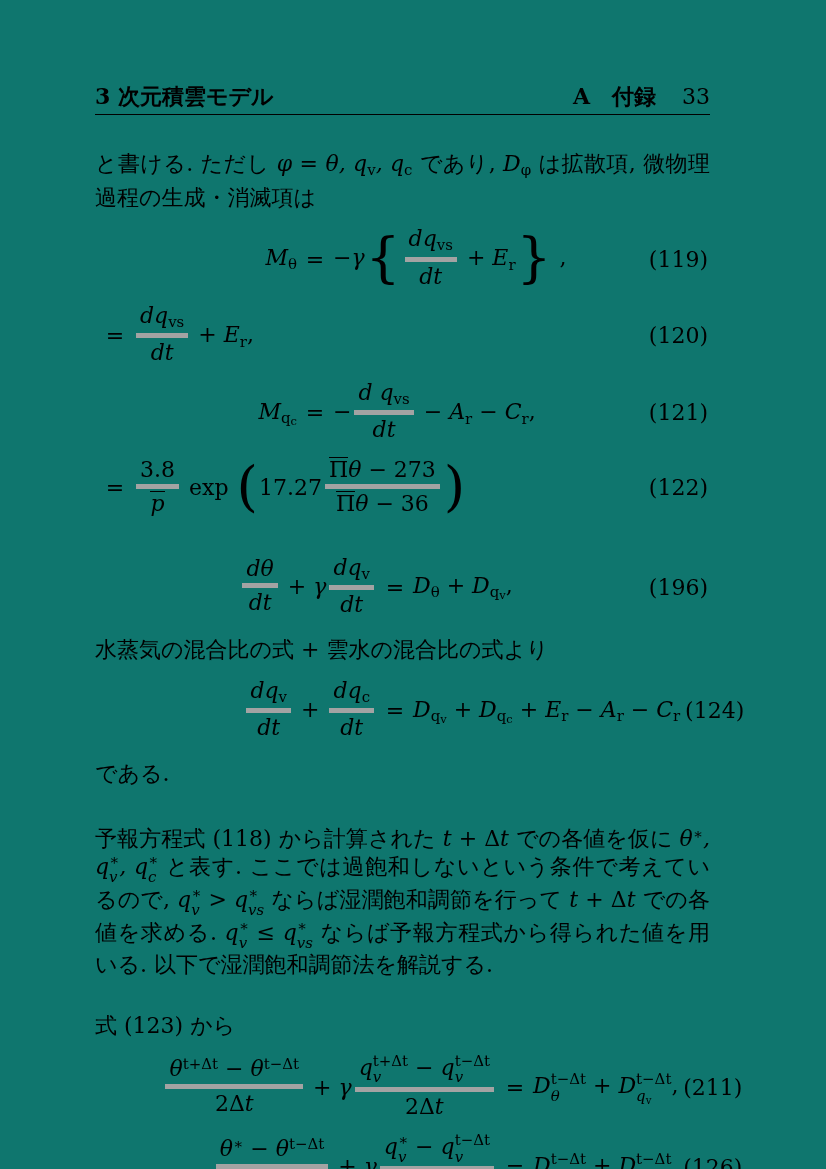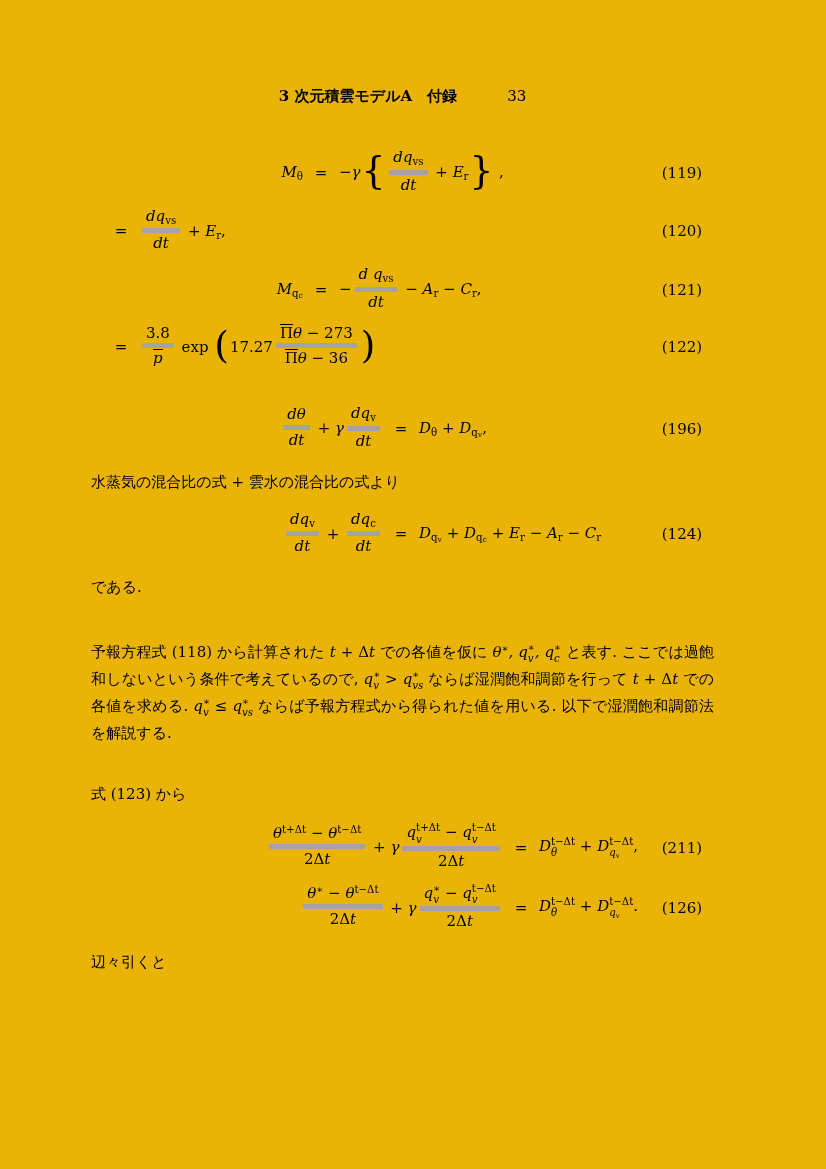--- a/index.html
+++ b/index.html
@@ -1,38 +1,37 @@
 <!DOCTYPE html>
 <html><head>
 <meta charset="utf-8">
 <style>
   html,body { margin:0; padding:0; background:#e8e8e8; }
   .page {
-    position:relative; width:826px; height:1169px; background:#eab308;
+    position:relative; width:826px; height:1169px; background:#0f766e;
     box-sizing:border-box; padding:86px 116px 0 95px;
     display:flex; flex-direction:column; overflow:hidden;
-    color:#000; font-family:"DejaVu Serif","Liberation Serif",serif; font-size:15px;
+    color:#000; font-family:"DejaVu Serif","Liberation Serif",serif; font-size:22px;
     margin:0 auto;
-    align-items:center;
   }
   
   .hdr { display:flex; justify-content:space-between; align-items:baseline; line-height:20px; }
   .hdr-left { font-weight:bold; }
   .hdr-right { font-weight:bold; }
-  .hdr-page { font-weight:normal; margin-left:50px; }
+  .hdr-page { font-weight:normal; margin-left:26px; }
   .rule { border-top:1px solid #000; height:0; }
   .hdr-rule { margin-top:7px; }
 
   
   #content { margin-top:25px; }
   .para { margin:10px 0; line-height:27px; text-align:justify; }
   .vgap { height:14px; }
 
   
-  .eqgroup { margin:5px 12px; }
+  .eqgroup { margin:5px 2px; }
   .eqrow { display:flex; align-items:center; padding:6px 0; line-height:1.3; }
   .eq-lhs { flex:none; text-align:right; white-space:nowrap; }
   .eq-rel { flex:none; width:36px; text-align:center; }
   .eq-rhs { flex:1; text-align:left; white-space:nowrap; }
   .eq-no { flex:none; width:64px; text-align:right; }
 
   
   .mi { font-style:italic; }
   .mr { font-style:normal; }
   .jp { font-style:normal; }
@@ -53,20 +52,21 @@
 <div class="page">
   <div class="hdr">
     <span class="hdr-left">3 次元積雲モデル</span>
     <span class="hdr-right">
       <span>A　付録</span><span class="hdr-page">33</span>
     </span>
   </div>
   <div class="rule hdr-rule"></div>
 
   <div id="content">
+      <p class="para"><span class="jp">と書ける. ただし </span><span class="mi">φ</span><span class="mr"> = </span><span class="mi">θ, q</span><span class="msub">v</span><span class="mi">, q</span><span class="msub">c</span><span class="jp"> であり, </span><span class="mi">D</span><span class="msub">φ</span><span class="jp"> は拡散項, 微物理過程の生成・消滅項は</span></p>
       <div class="eqgroup">
         <div class="eqrow">
           <span class="eq-lhs" style="width: 200px;"><span class="mi">M</span><span class="msub">θ</span></span>
           <span class="eq-rel">=</span>
           <span class="eq-rhs"><span class="mr">−</span><span class="mi">γ</span><span class="mbig">{</span><span class="mfrac"><span class="fn"><span class="mi">dq</span><span class="msub">vs</span></span><span class="fd"><span class="mi">dt</span></span></span><span class="mr"> + </span><span class="mi">E</span><span class="msub">r</span><span class="mbig">}</span><span class="mr"> ,</span></span>
           <span class="eq-no">(119)</span>
         </div>
         <div class="eqrow">
           <span class="eq-rel">=</span>
           <span class="eq-rhs"><span class="mfrac"><span class="fn"><span class="mi">dq</span><span class="msub">vs</span></span><span class="fd"><span class="mi">dt</span></span></span><span class="mr"> + </span><span class="mi">E</span><span class="msub">r</span><span class="mr">,</span></span>

